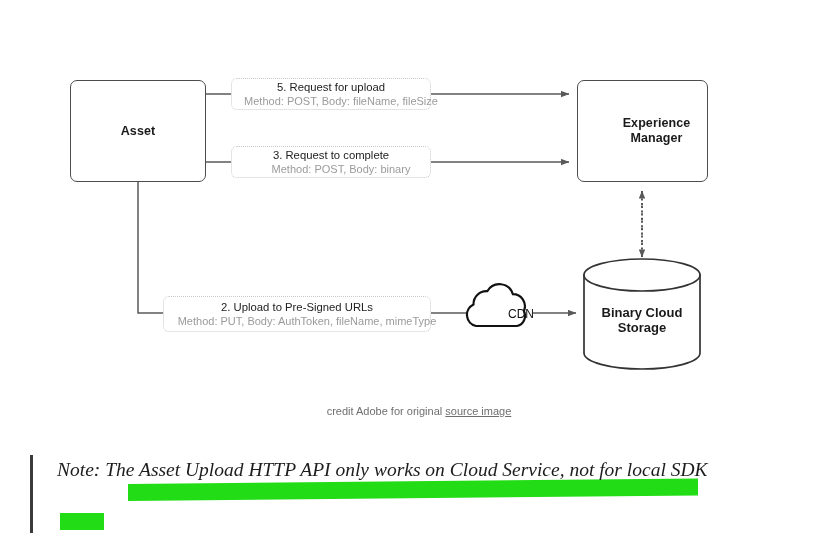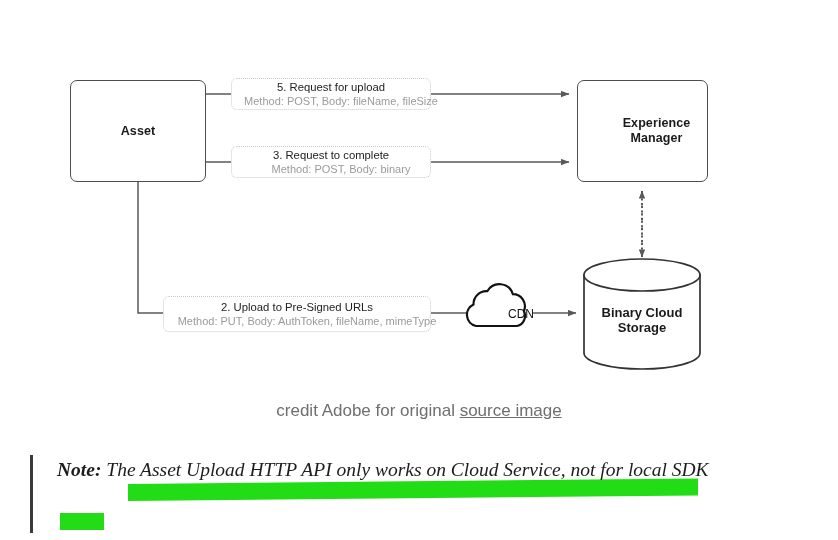--- a/index.html
+++ b/index.html
@@ -137,21 +137,21 @@
   }
 
   
   #credit-line {
     position: absolute;
     left: 0;
     top: 402px;
     width: 838px;
     text-align: center;
     color: #6f6f6f;
-    font-size: 17px;
+    font-size: 11px;
     line-height: 18px;
   }
   #credit-line .credit-link {
     color: #6f6f6f;
     text-decoration: underline;
   }
 
   
   #note-block {
     position: absolute;
@@ -166,21 +166,21 @@
   #note-text {
     position: relative;
     z-index: 2;
     font-family: "Liberation Serif", serif;
     font-style: italic;
     font-size: 19.5px;
     line-height: 30px;
     color: #1d1d1d;
   }
   #note-text .note-lead {
-    font-weight: bold;
+    font-weight: normal;
     font-style: italic;
   }
 
   
   .highlight-stroke {
     position: absolute;
     z-index: 1;
     background: #22dd16;
   }
   #highlight-main {

